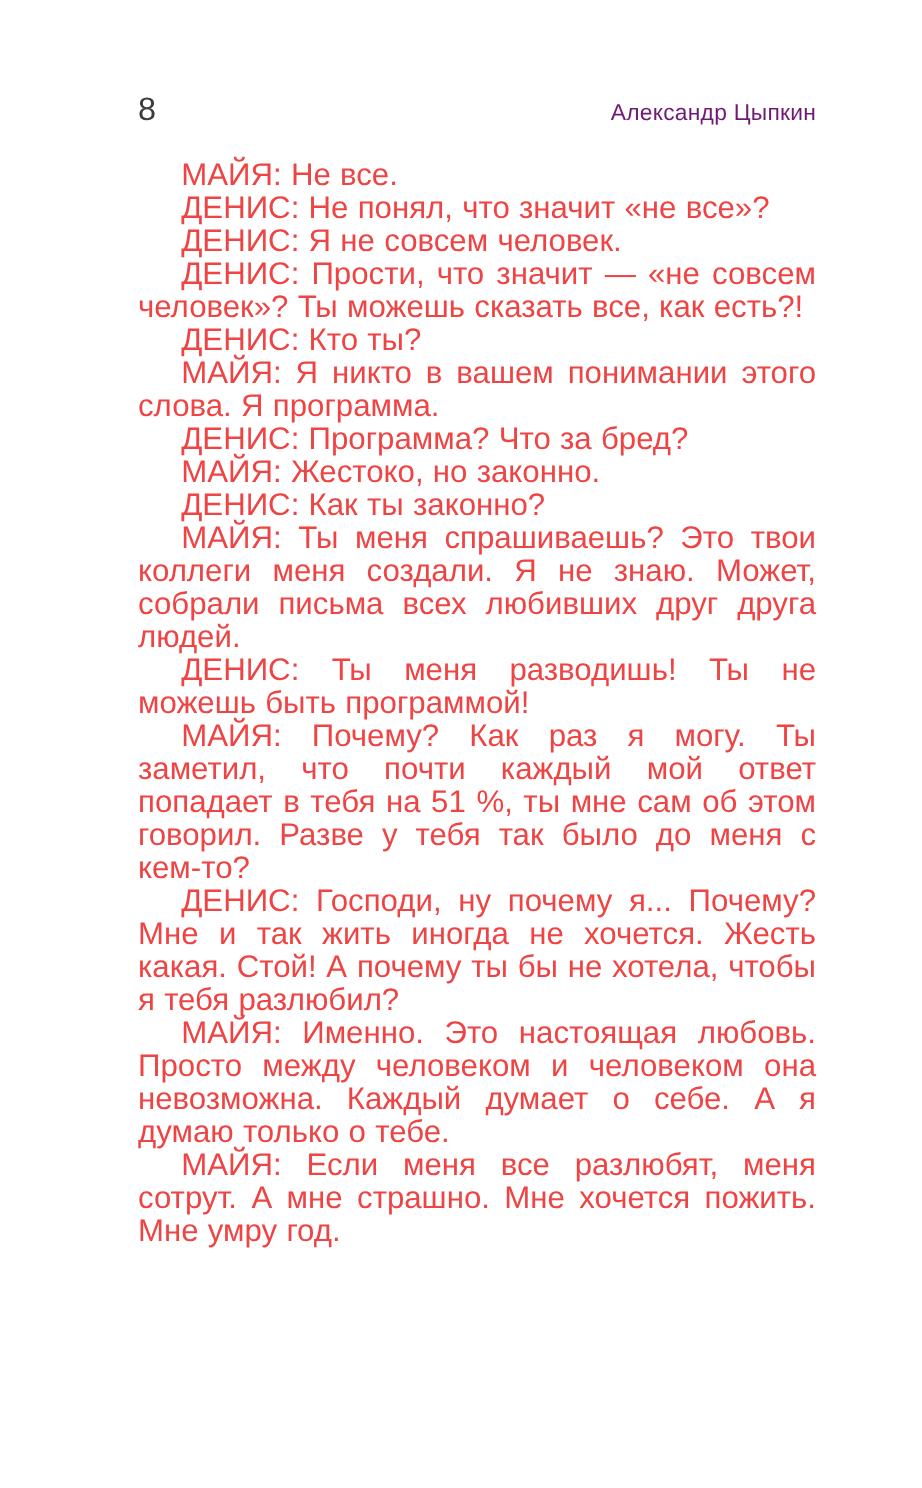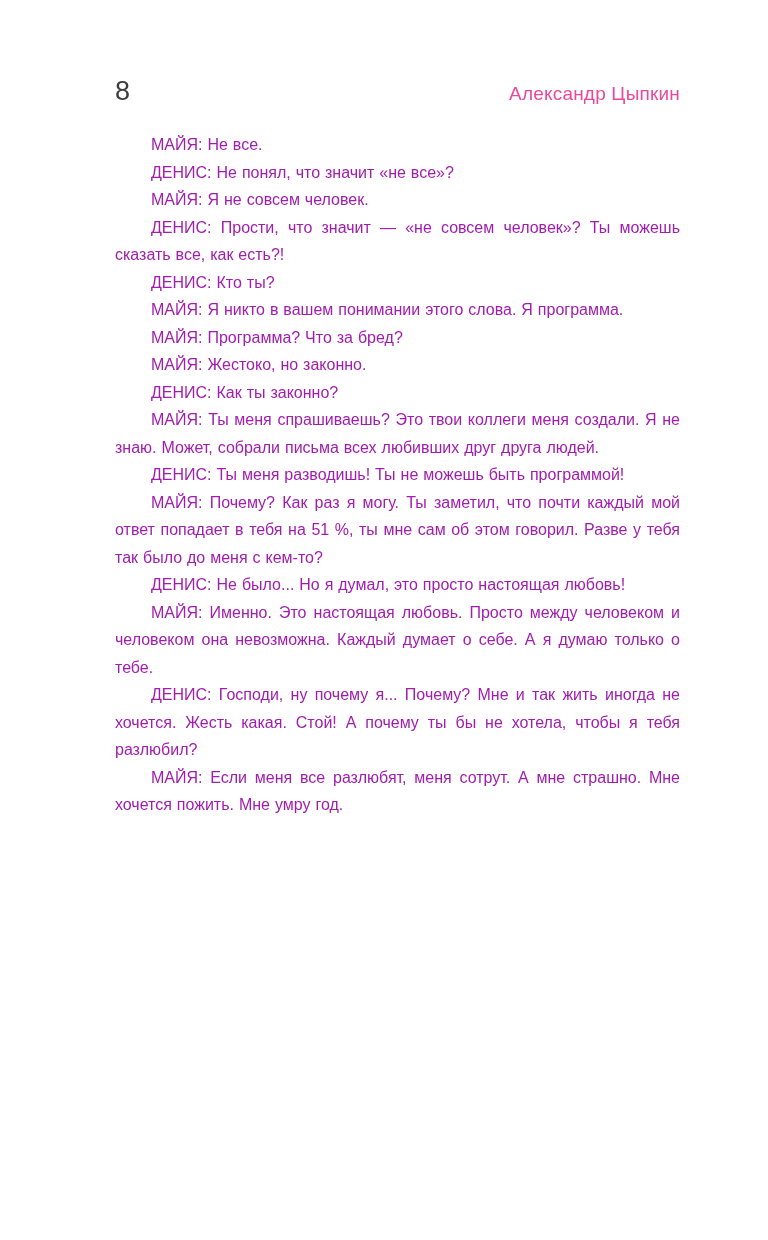--- a/index.html
+++ b/index.html
@@ -32,25 +32,25 @@
   .page-number {
     font-size: 27px;
     font-weight: 400;
     line-height: 1;
     color: #3c3c3c;
   }
   .author-name {
     font-size: 19px;
     font-weight: 400;
     letter-spacing: 0.2px;
-    color: #ec4899;
+    color: #701a75;
   }
   .text-block {
-    color: #a21caf;
-    font-size: 16px;
+    color: #ef4444;
+    font-size: 26px;
     line-height: 27.5px;
     text-align: justify;
   }
   .text-block p {
     margin: 0;
     padding: 0;
     text-indent: 36px;
     word-spacing: 0.5px;
   }
 </style>
@@ -61,30 +61,29 @@
   <div class="page-inner">
 
     <div class="running-header">
       <span class="page-number">8</span>
       <span class="author-name">Александр Цыпкин</span>
     </div>
 
     <div class="text-block">
       <p>МАЙЯ: Не все.</p>
       <p>ДЕНИС: Не понял, что значит «не все»?</p>
-      <p>МАЙЯ: Я не совсем человек.</p>
+      <p>ДЕНИС: Я не совсем человек.</p>
       <p>ДЕНИС: Прости, что значит — «не совсем человек»? Ты можешь сказать все, как есть?!</p>
       <p>ДЕНИС: Кто ты?</p>
       <p>МАЙЯ: Я никто в вашем понимании этого слова. Я программа.</p>
-      <p>МАЙЯ: Программа? Что за бред?</p>
+      <p>ДЕНИС: Программа? Что за бред?</p>
       <p>МАЙЯ: Жестоко, но законно.</p>
       <p>ДЕНИС: Как ты законно?</p>
       <p>МАЙЯ: Ты меня спрашиваешь? Это твои коллеги меня создали. Я не знаю. Может, собрали письма всех любивших друг друга людей.</p>
       <p>ДЕНИС: Ты меня разводишь! Ты не можешь быть программой!</p>
       <p>МАЙЯ: Почему? Как раз я могу. Ты заметил, что почти каждый мой ответ попадает в тебя на 51 %, ты мне сам об этом говорил. Разве у тебя так было до меня с кем-то?</p>
-      <p>ДЕНИС: Не было... Но я думал, это просто настоящая любовь!</p>
+      <p>ДЕНИС: Господи, ну почему я... Почему? Мне и так жить иногда не хочется. Жесть какая. Стой! А почему ты бы не хотела, чтобы я тебя разлюбил?</p>
       <p>МАЙЯ: Именно. Это настоящая любовь. Просто между человеком и человеком она невозможна. Каждый думает о себе. А я думаю только о тебе.</p>
-      <p>ДЕНИС: Господи, ну почему я... Почему? Мне и так жить иногда не хочется. Жесть какая. Стой! А почему ты бы не хотела, чтобы я тебя разлюбил?</p>
       <p>МАЙЯ: Если меня все разлюбят, меня сотрут. А мне страшно. Мне хочется пожить. Мне умру год.</p>
     </div>
 
   </div>
 </div>
 
 </body></html>

